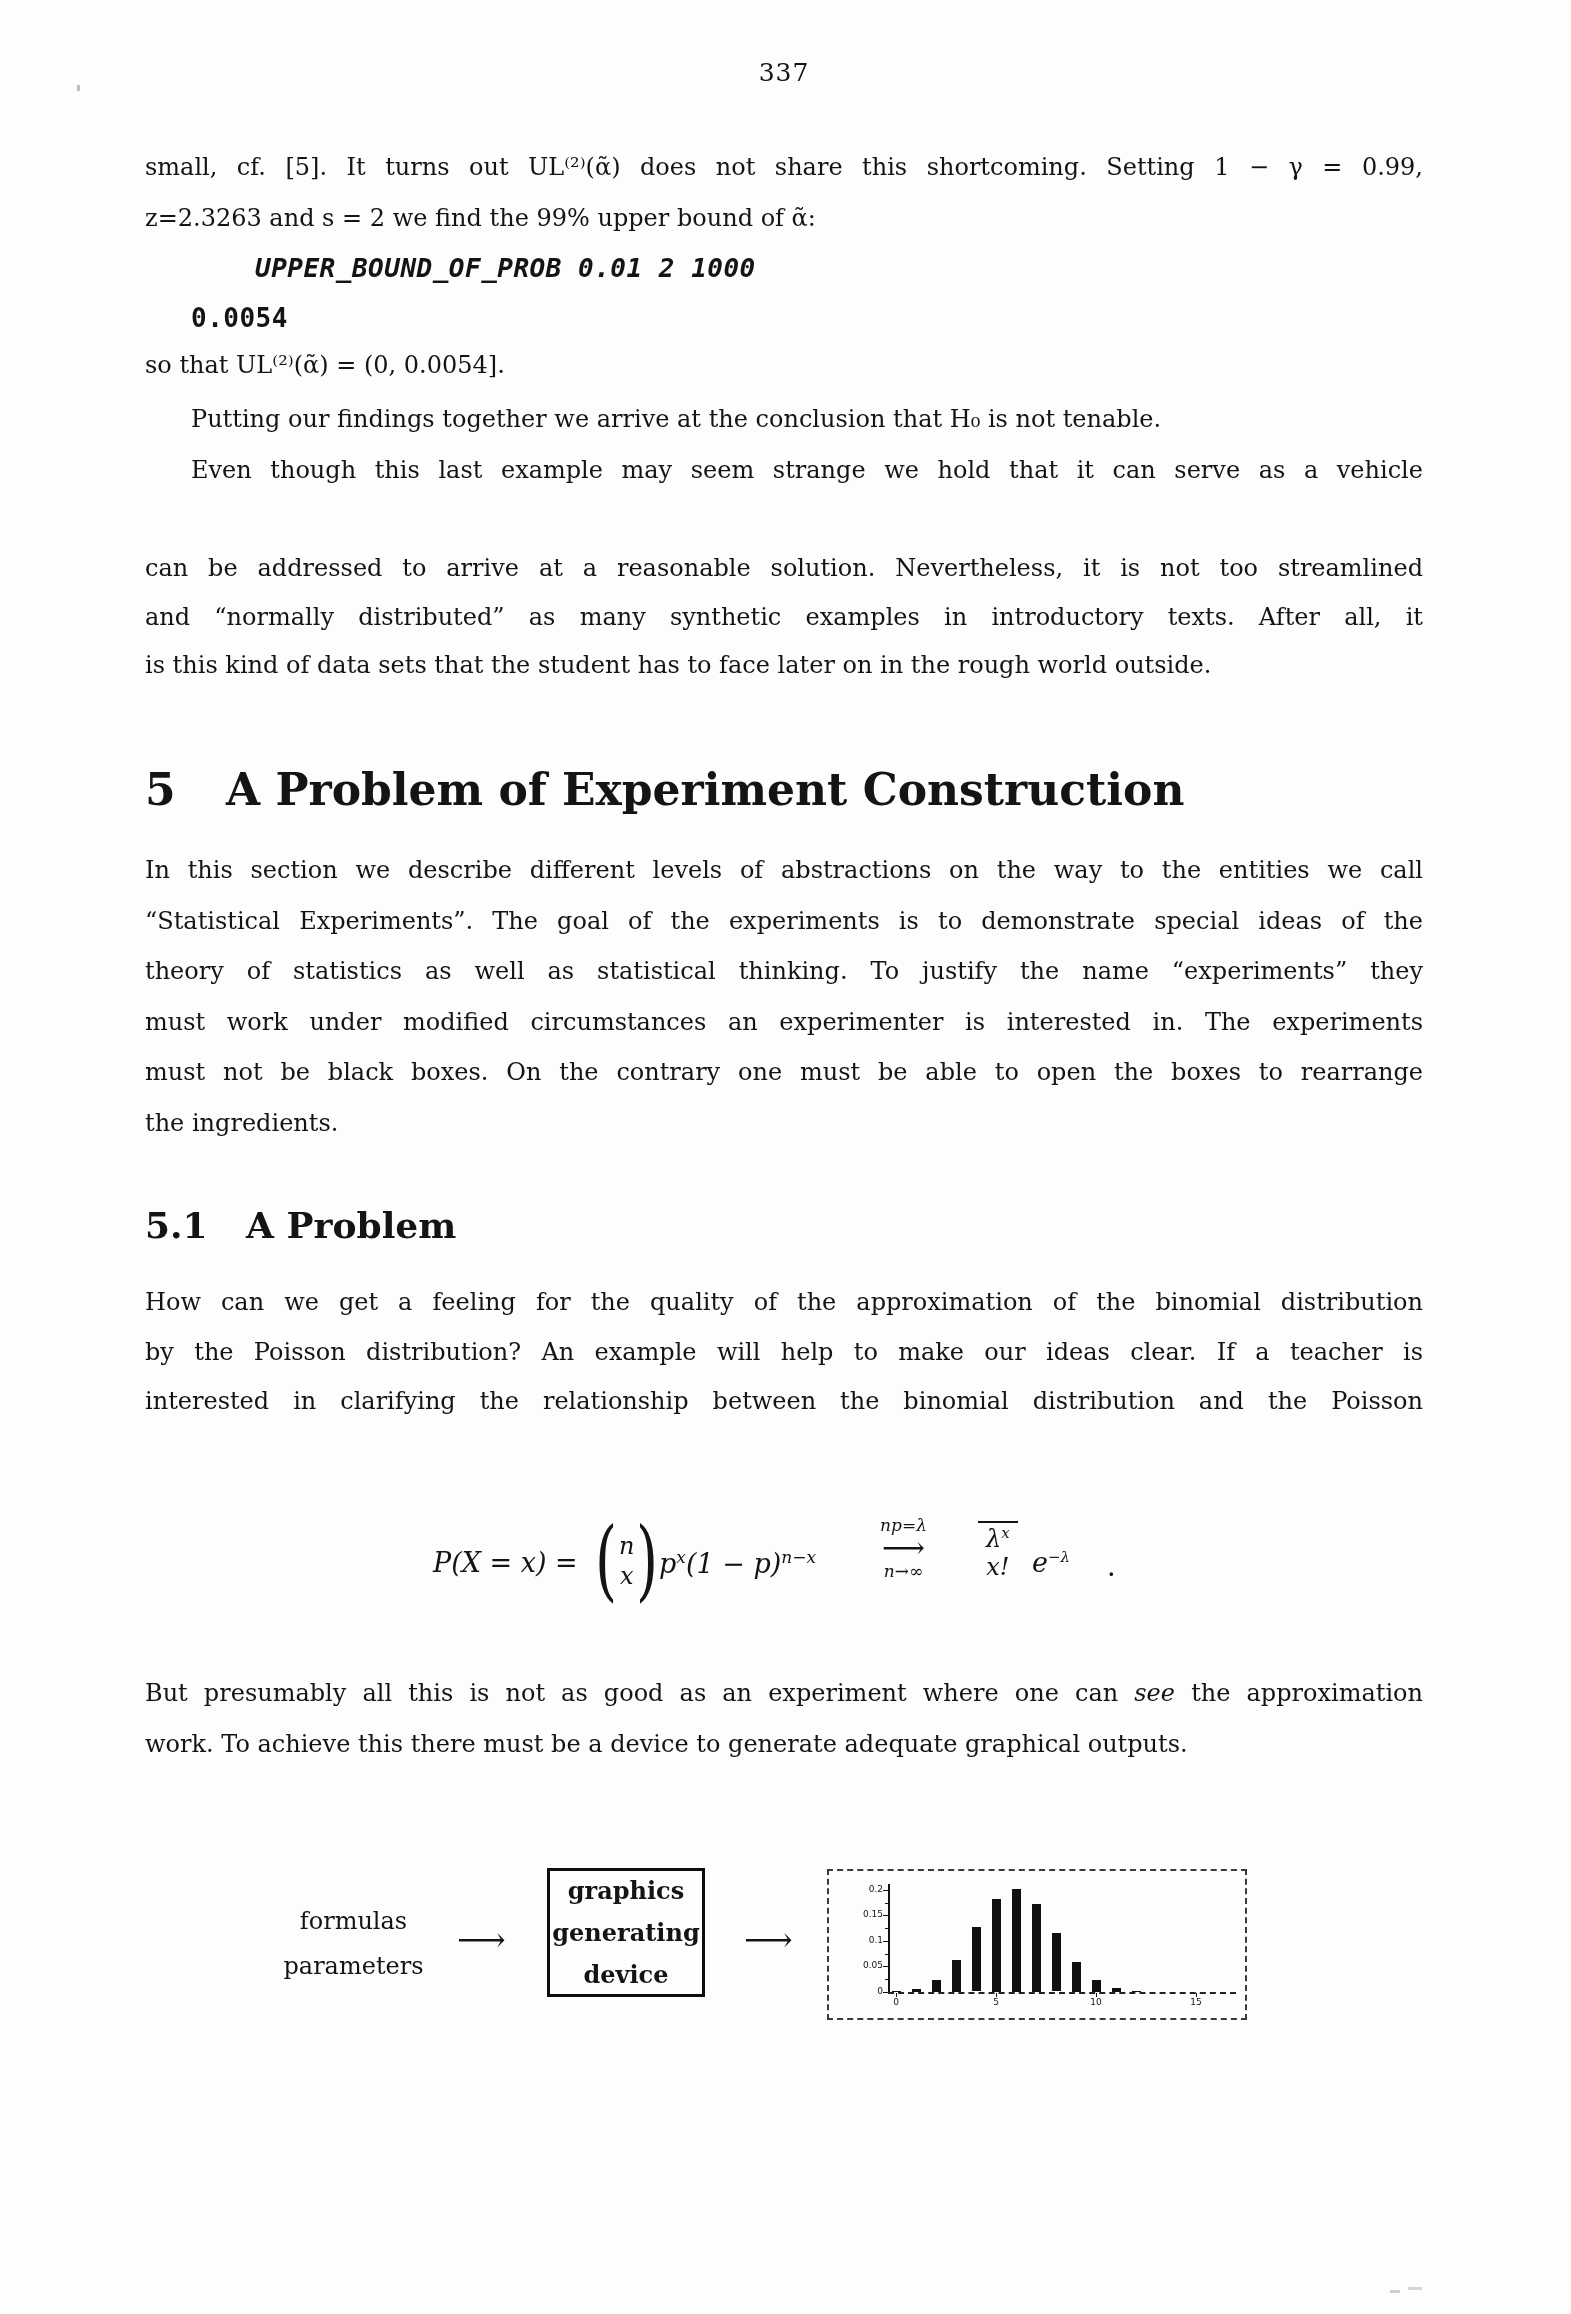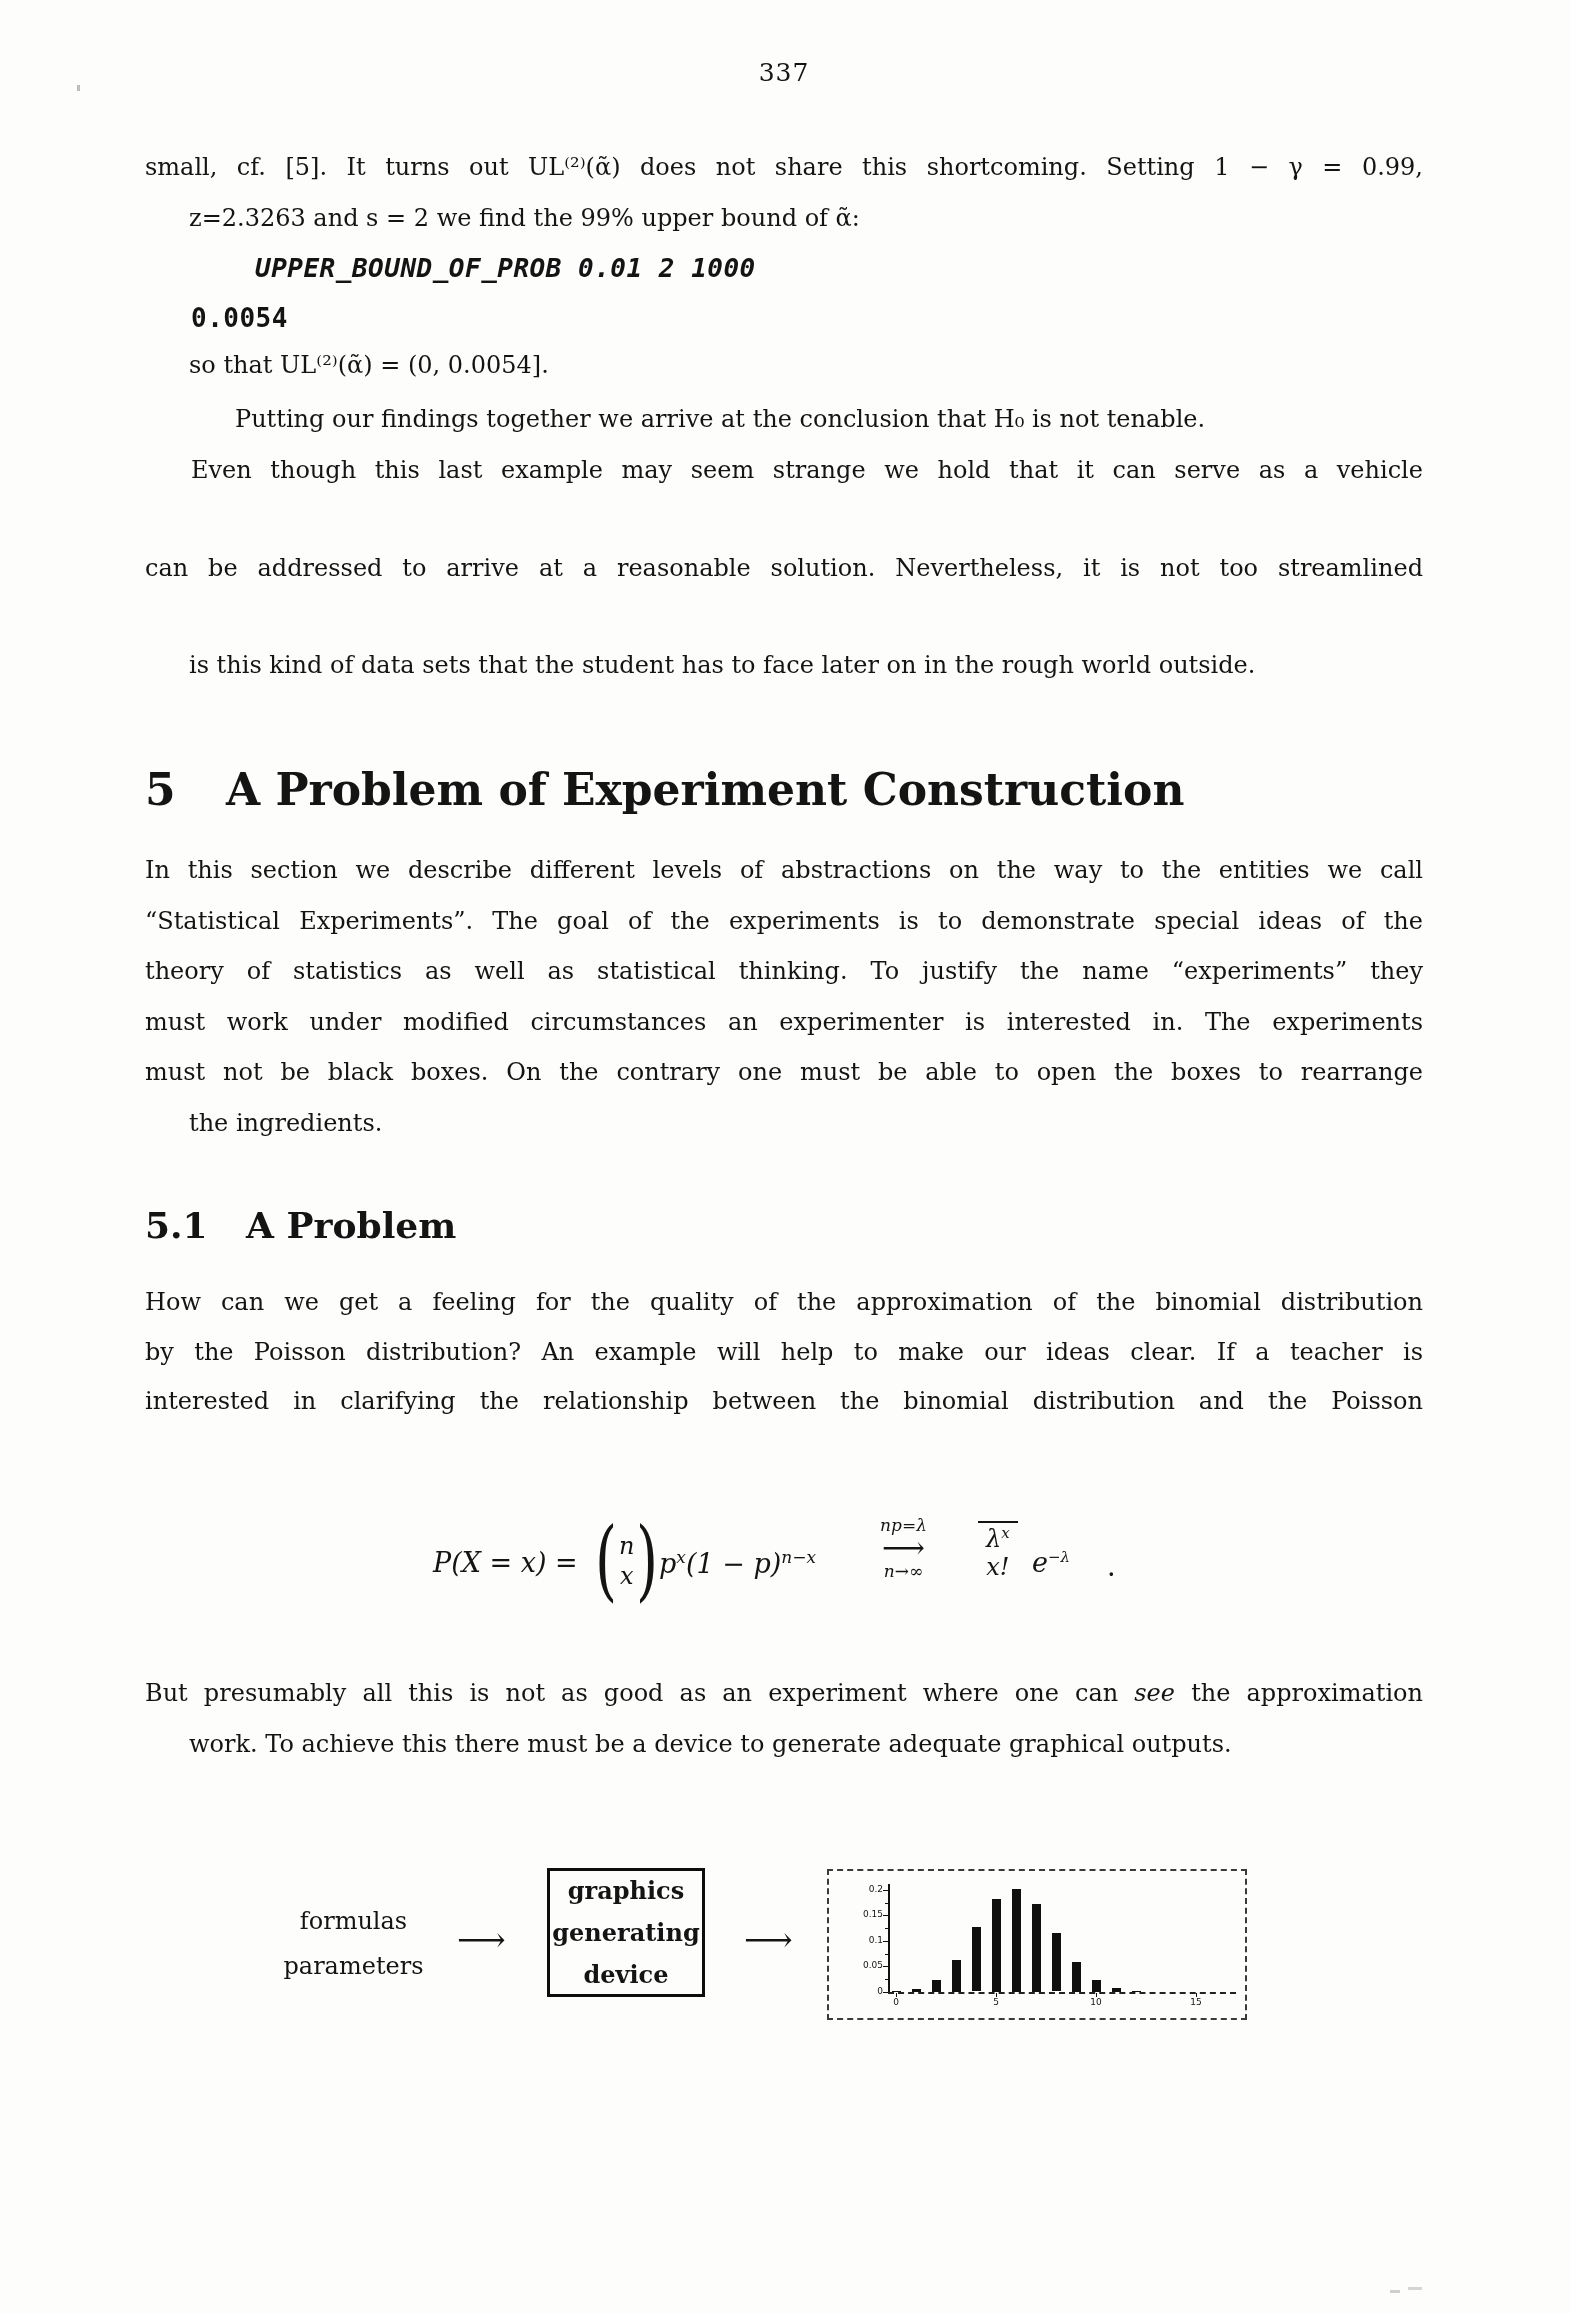--- a/index.html
+++ b/index.html
@@ -4,21 +4,21 @@
 <style>
   html,body{margin:0;padding:0;background:#e8e8e8;}
   .page{
     position:relative; width:1571px; height:2315px; background:#fdfdfc;
     font-family:"DejaVu Serif", serif; color:#141414; overflow:hidden;
   }
   .tline{
     position:absolute; left:145px; width:1278px; font-size:24px; line-height:34px;
     text-align:justify; text-align-last:justify; white-space:nowrap;
   }
-  .tline.lastline{ text-align-last:left; white-space:normal;margin-left:44px; }
+  .tline.lastline{ text-align-last:left; white-space:normal; }
   .tline.indent{ left:191px; width:1232px; }
   .pageno{ position:absolute; left:145px; width:1278px; top:58px; text-align:center;
     font-size:25px; letter-spacing:1px; }
   .codeline{ position:absolute; font-family:"DejaVu Sans Mono", monospace;
     font-weight:bold; font-style:italic; font-size:26px; letter-spacing:0.5px; }
   .h-sec{ position:absolute; font-weight:bold; }
   .h-sec .num{ position:absolute; left:0; top:0; }
   .h1size{ font-size:44px; }
   .h2size{ font-size:36px; }
   
@@ -70,20 +70,21 @@
   <div class="tline lastline" style="top:201px;">z=2.3263 and s = 2 we find the 99% upper bound of ᾶ:</div>
 
   <div class="codeline" style="left:255px;top:253px;">UPPER_BOUND_OF_PROB 0.01 2 1000</div>
   <div class="codeline" style="left:191px;top:303px;font-style:normal;">0.0054</div>
 
   <div class="tline lastline" style="top:348px;">so that UL⁽²⁾(ᾶ) = (0, 0.0054].</div>
   <div class="tline lastline indent" style="top:402px;">Putting our findings together we arrive at the conclusion that H₀ is not tenable.</div>
 
   <div class="tline indent" style="top:453px;">Even though this last example may seem strange we hold that it can serve as a vehicle</div>
   <div class="tline" style="top:551px;">can be addressed to arrive at a reasonable solution. Nevertheless, it is not too streamlined</div>
+  <div class="tline" style="top:600px;">and “normally distributed” as many synthetic examples in introductory texts. After all, it</div>
   <div class="tline lastline" style="top:648px;">is this kind of data sets that the student has to face later on in the rough world outside.</div>
 
   <div class="h-sec h1size" style="left:145px;top:764px;width:1278px;">
     <span class="num">5</span>
     <span style="position:absolute;left:81px;top:0;white-space:nowrap;">A Problem of Experiment Construction</span>
   </div>
 
   <div class="tline" style="top:853px;">In this section we describe different levels of abstractions on the way to the entities we call</div>
   <div class="tline" style="top:904px;">“Statistical Experiments”. The goal of the experiments is to demonstrate special ideas of the</div>
   <div class="tline" style="top:954px;">theory of statistics as well as statistical thinking. To justify the name “experiments” they</div>

